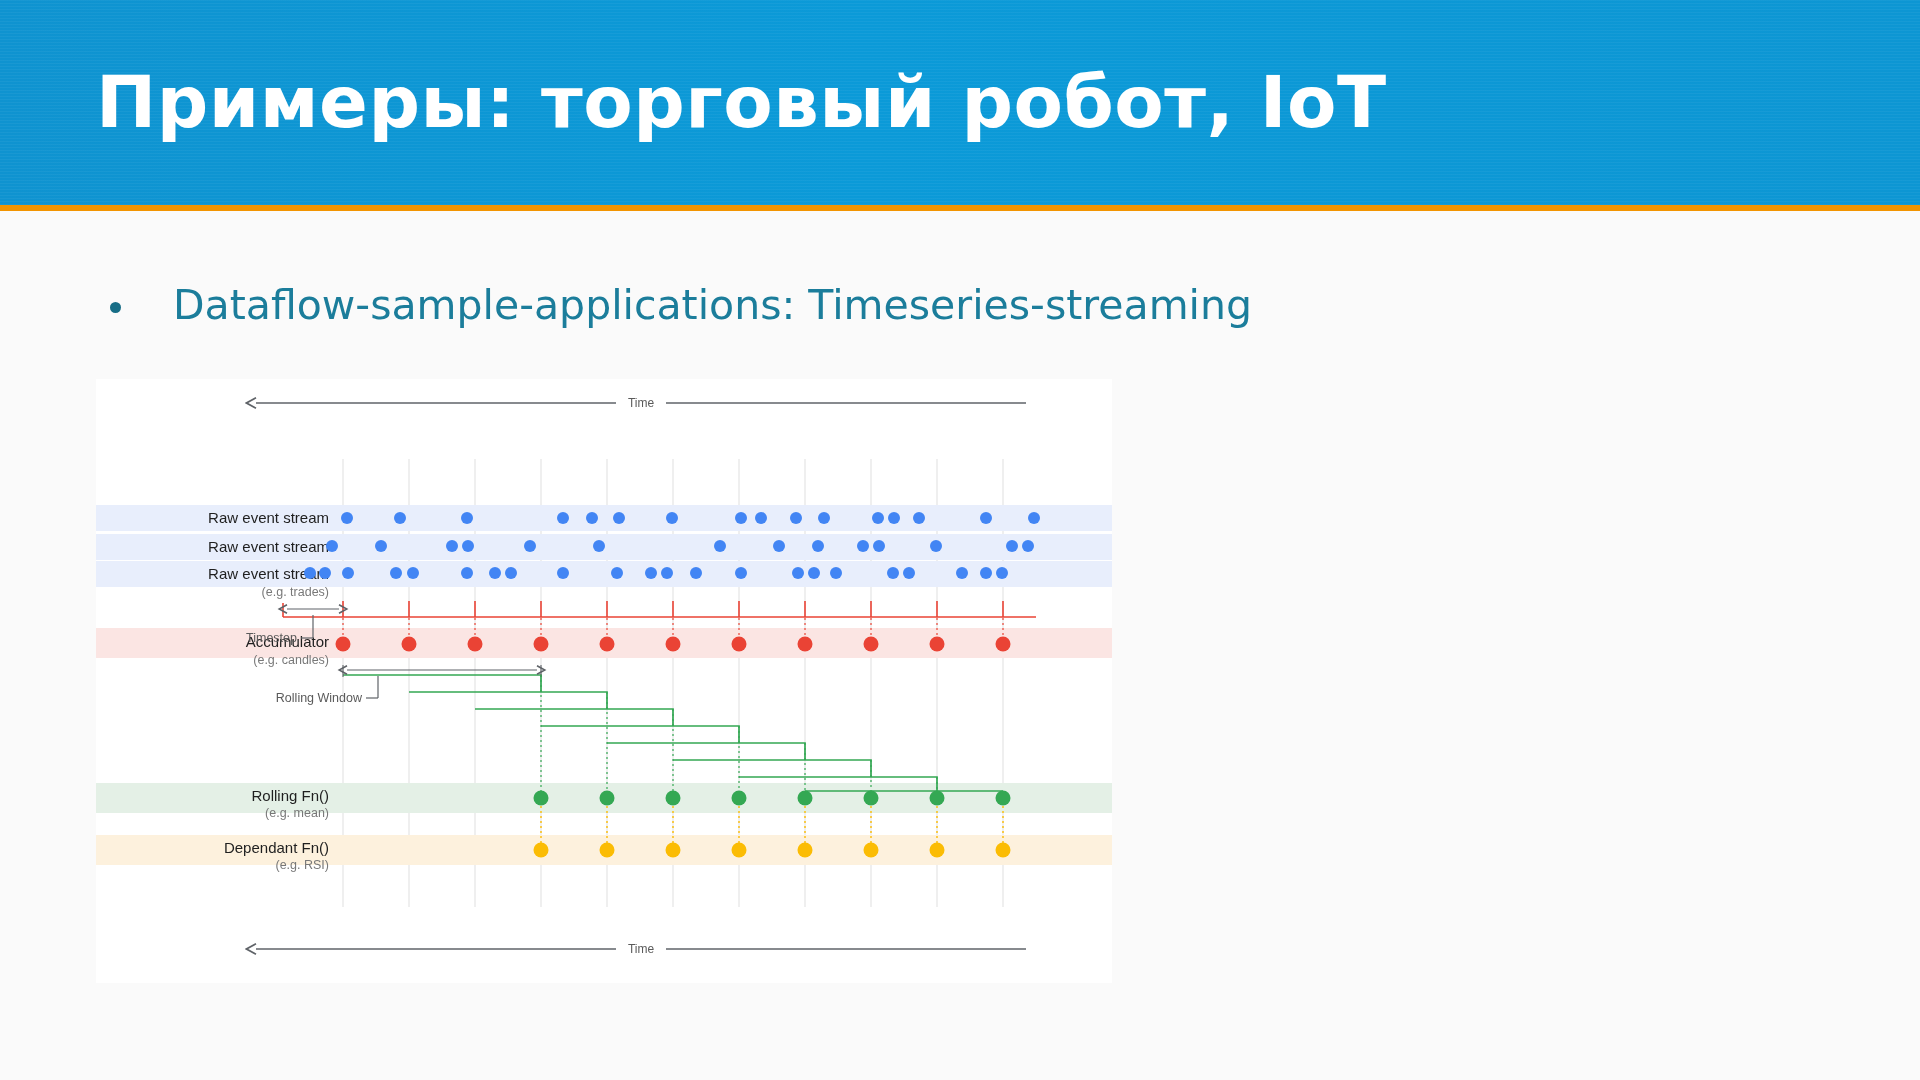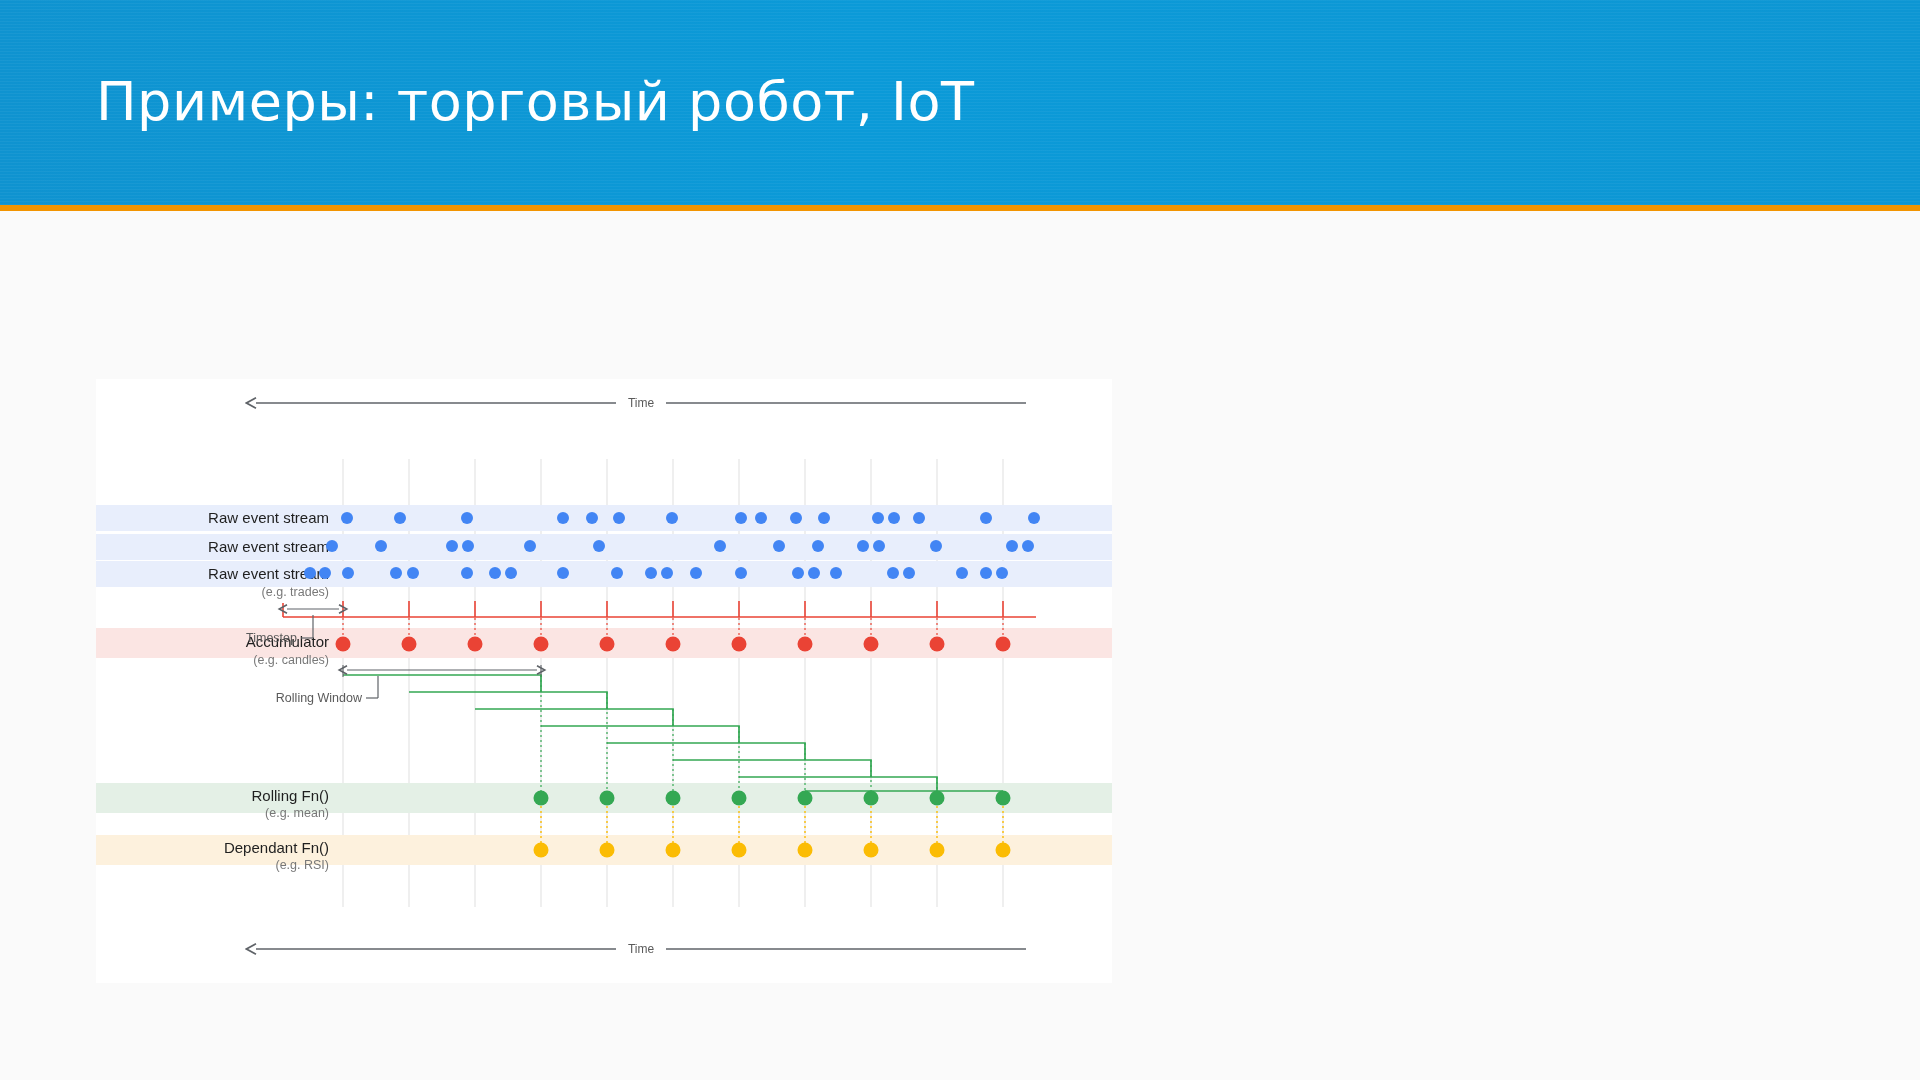--- a/index.html
+++ b/index.html
@@ -40,22 +40,22 @@
     height: 6px;
     background: #f29400;
   }
   #slide-title {
     position: absolute;
     left: 96px;
     top: 52px;
     width: 1700px;
     color: #ffffff;
     font-family: "DejaVu Sans", sans-serif;
-    font-weight: 400;
-    font-size: 54px;
+    font-weight: 700;
+    font-size: 72px;
     line-height: 100px;
     letter-spacing: 0.5px;
     white-space: nowrap;
   }
 
   
   #content-area {
     position: absolute;
     left: 0; top: 211px;
     width: 1920px;
@@ -127,20 +127,24 @@
 <body>
 
 <div id="slide">
 
   <div id="header-band"></div>
   <div id="header-rule"></div>
   <div id="slide-title">Примеры: торговый робот, IoT</div>
 
   <div id="content-area">
 
+    <div id="bullet-row">
+      <span id="bullet-dot"></span>
+      <span id="bullet-text">Dataflow-sample-applications: Timeseries-streaming</span>
+    </div>
 
     <div id="figure-panel">
       <svg id="figure-svg" viewBox="0 0 1016 604" xmlns="http://www.w3.org/2000/svg">
 
         <defs>
           <marker id="arrL" markerWidth="9" markerHeight="9" refX="8" refY="4.5" orient="auto">
             <path d="M8,0.8 L1.2,4.5 L8,8.2" fill="none" stroke="#5f6368" stroke-width="1.2"></path>
           </marker>
           <marker id="arrR" markerWidth="9" markerHeight="9" refX="1" refY="4.5" orient="auto">
             <path d="M1,0.8 L7.8,4.5 L1,8.2" fill="none" stroke="#5f6368" stroke-width="1.2"></path>

